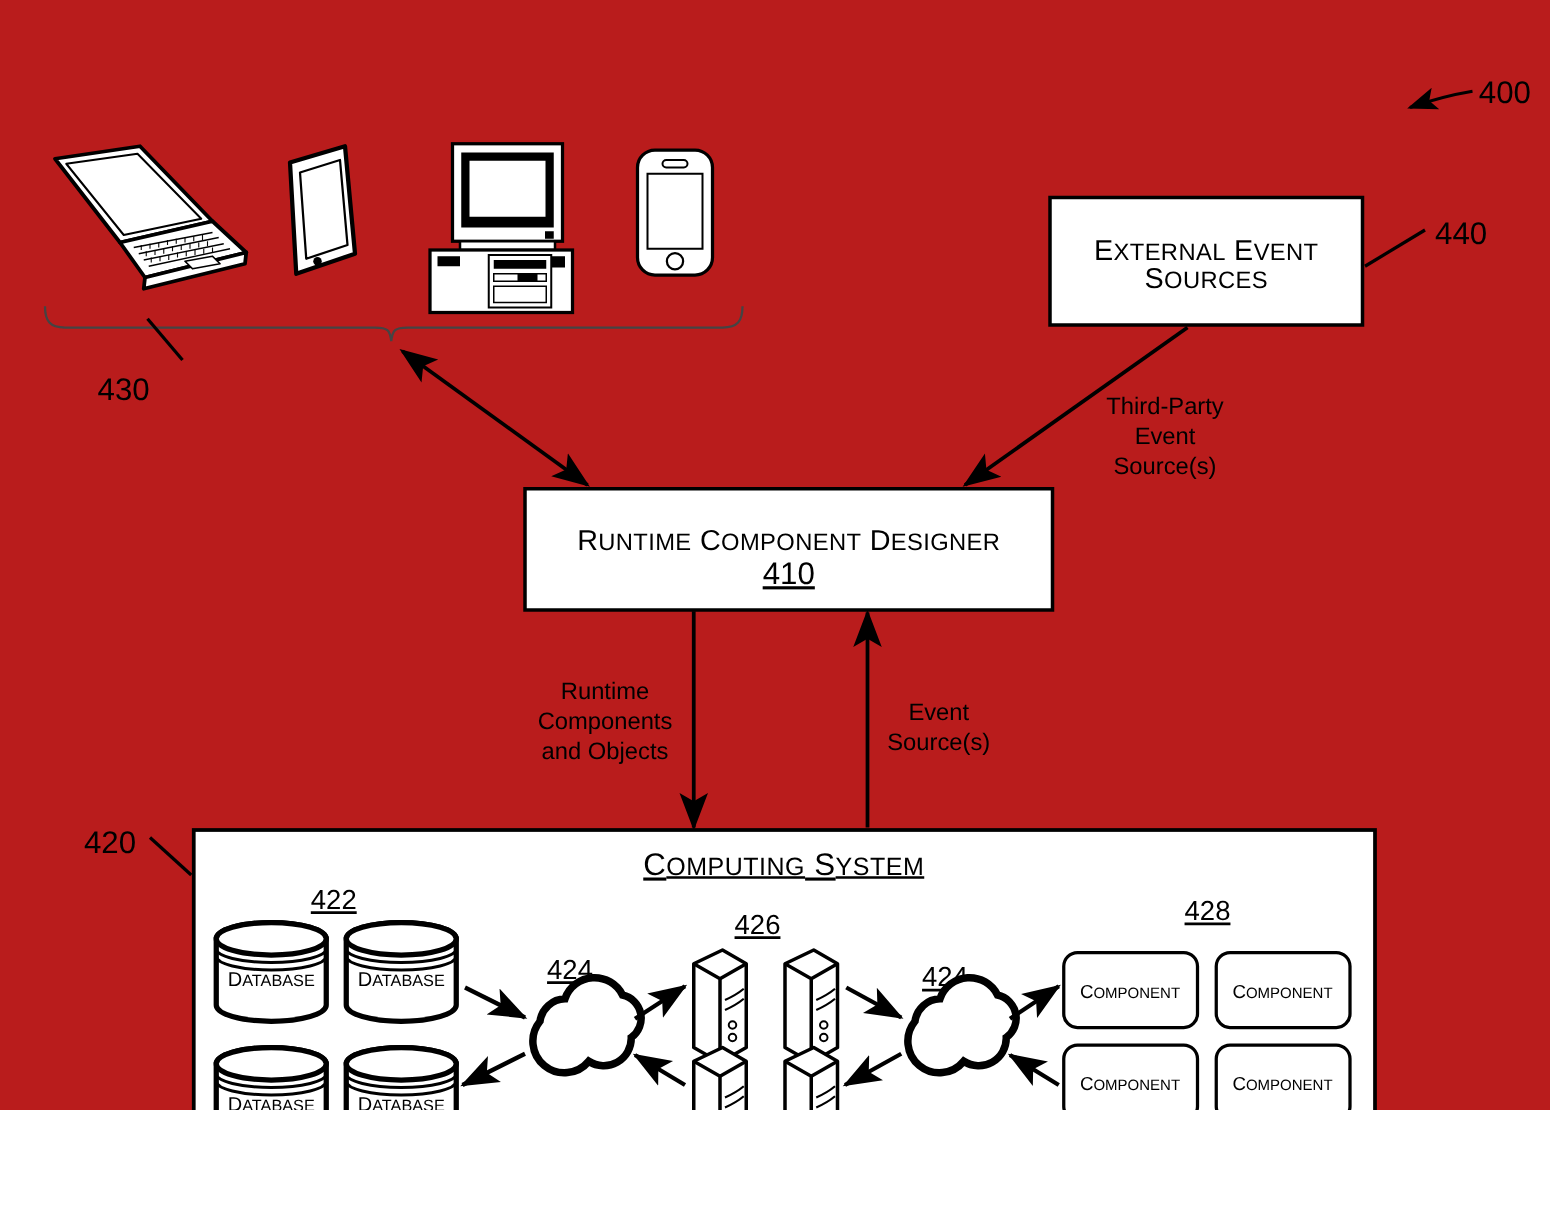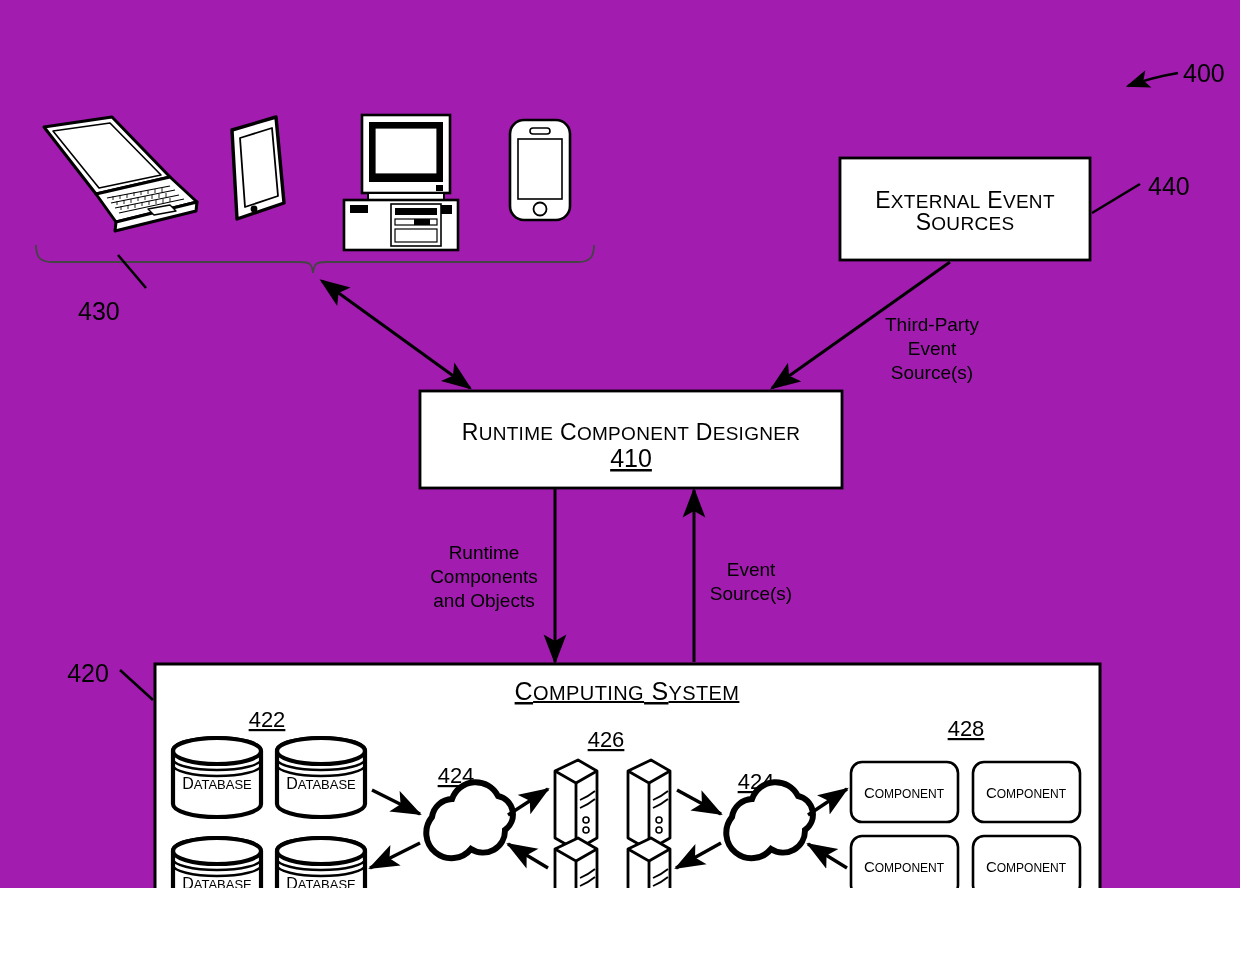--- a/index.html
+++ b/index.html
@@ -9,21 +9,21 @@
   }
   body {
     font-family: "Liberation Sans", sans-serif;
     color: #000000;
   }
   #figure {
     position: relative;
     width: 1240px;
     height: 888px;
     overflow: hidden;
-    background: #a21caf;
+    background: #b91c1c;
   }
   #figure svg {
     position: absolute;
     top: 0;
     left: 0;
   }
   
   .ref-num {
     font-family: "Liberation Sans", sans-serif;
     font-size: 25px;

